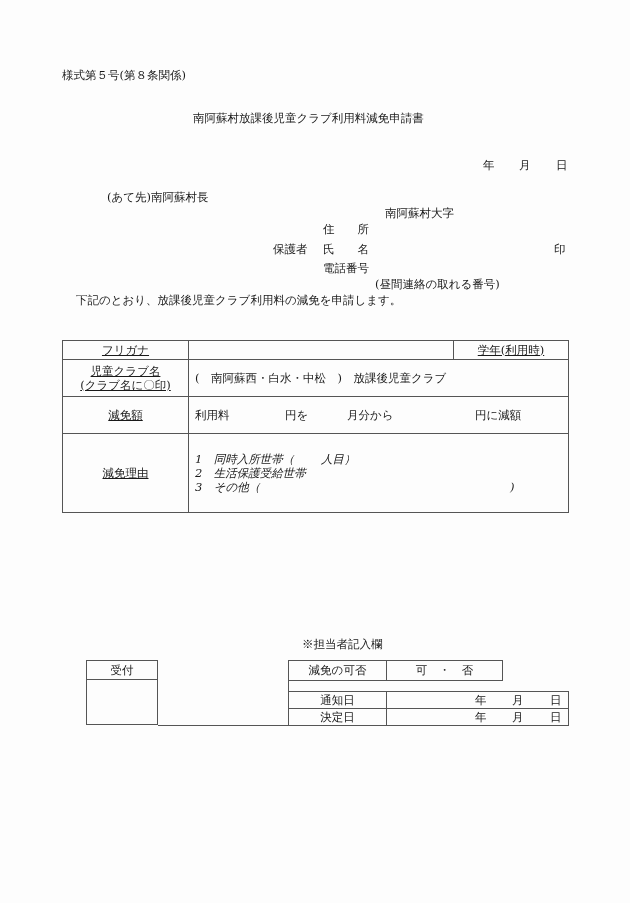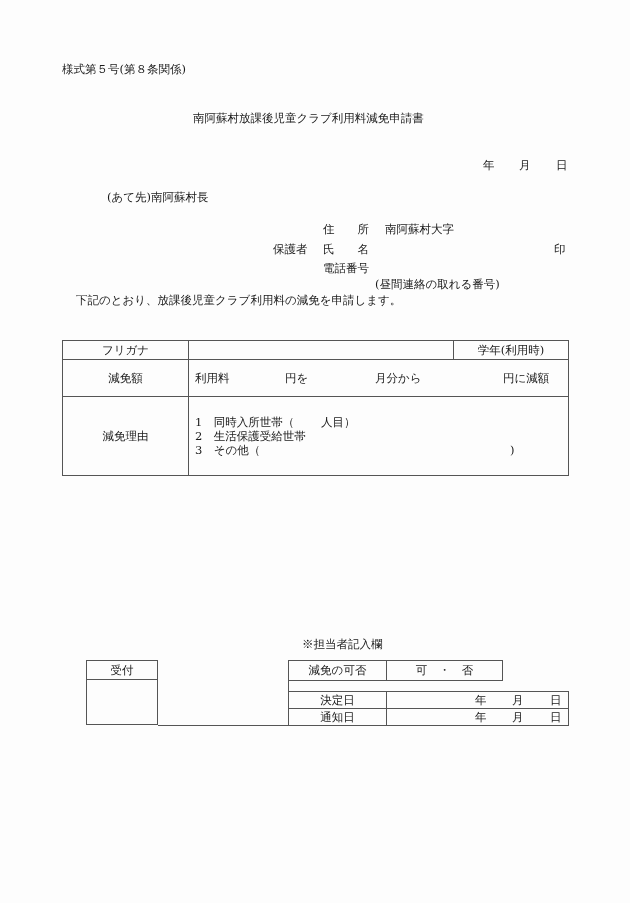--- a/index.html
+++ b/index.html
@@ -8,49 +8,49 @@
     font-family: "DejaVu Serif", "Liberation Serif", serif; font-size: 11.5px; color: #1a1a1a;
     overflow: hidden;
   }
   .abs { position: absolute; white-space: nowrap; }
   .line { position: absolute; background: #555; }
   table.main {
     position: absolute; left: 62px; top: 340px; width: 506px;
     border-collapse: collapse; table-layout: fixed;
   }
   table.main td { border: 1px solid #555; padding: 0 6px; font-size: 11.5px; }
-  td.lbl { text-align: center; }
+  td.lbl { text-align: center; text-decoration: underline; }
   .r1 td { height: 18px; }
   .r2 td { height: 44px; }
   .r3 td { height: 36px; }
   .r4 td { height: 36px; }
   .r5 td { height: 78px; }
   .r6 td { height: 70px; }
   .items div { line-height: 14px; }
   .fee span { display: inline-block; }
   table.staff { position: absolute; border-collapse: collapse; table-layout: fixed; }
   table.staff td { border: 1px solid #555; text-align: center; font-size: 11.5px; padding: 0; }
 </style>
 </head>
 <body>
 
-<div class="abs" style="left:62px; top:62px;text-align:right;">様式第５号(第８条関係)</div>
+<div class="abs" style="left:62px; top:68px;text-align:right;">様式第５号(第８条関係)</div>
 <div class="abs" style="left:193px; top:111px;">南阿蘇村放課後児童クラブ利用料減免申請書</div>
 
 <div>
   <span class="abs" style="left:483px; top:158px;">年</span>
   <span class="abs" style="left:519px; top:158px;">月</span>
   <span class="abs" style="left:556px; top:158px;">日</span>
 </div>
 
 <div class="abs" style="left:75px; top:190px;margin-left:32px;">(あて先)南阿蘇村長</div>
 
 <div>
   <span class="abs" style="left:323px; top:222px;">住　　所</span>
-  <span class="abs" style="left:385px; top:222px;">南阿蘇村大字</span>
+  <span class="abs" style="left:385px; top:206px;">南阿蘇村大字</span>
   <span class="abs" style="left:273px; top:242px;">保護者</span>
   <span class="abs" style="left:323px; top:242px;">氏　　名</span>
   <span class="abs" style="left:554px; top:242px;">印</span>
   <span class="abs" style="left:323px; top:261px;">電話番号</span>
   <span class="abs" style="left:375px; top:277px;">(昼間連絡の取れる番号)</span>
 </div>
 
 <div class="abs" style="left:76px; top:293px;">下記のとおり、放課後児童クラブ利用料の減免を申請します。</div>
 
 <table class="main">
@@ -58,29 +58,36 @@
       <col style="width:126px">
       <col style="width:265px">
       <col style="width:115px">
     </colgroup>
   <tbody>
       <tr class="r1">
     <td class="lbl">フリガナ</td>
     <td></td>
     <td class="lbl">学年(利用時)</td>
   </tr>
+  <tr class="r3">
+    <td class="lbl" style="line-height:14px;">
+      <div>児童クラブ名</div>
+      <div>(クラブ名に〇印)</div>
+    </td>
+    <td colspan="2">(　南阿蘇西・白水・中松　)　放課後児童クラブ</td>
+  </tr>
   <tr class="r4">
     <td class="lbl">減免額</td>
     <td colspan="2" class="fee">
-      <span style="width:90px;">利用料</span><span style="width:62px;">円を</span><span style="width:128px;margin-left:28px;">月分から</span><span>円に減額</span>
+      <span style="width:90px;">利用料</span><span style="width:62px;">円を</span><span style="width:128px;">月分から</span><span>円に減額</span>
     </td>
   </tr>
   <tr class="r5">
     <td class="lbl">減免理由</td>
-    <td colspan="2" class="items" style="position:relative;">
+    <td colspan="2" class="items" style="position:relative;font-style:italic;">
       <div>1　同時入所世帯（　　 人目）</div>
       <div>2　生活保護受給世帯</div>
       <div>3　その他（</div>
       <span style="position:absolute; left:321px; top:46px;">)</span>
     </td>
   </tr>
 </tbody>
   </table>
 
 <div class="abs" style="left:302px; top:637px;">※担当者記入欄</div>
@@ -111,29 +118,29 @@
   </table>
 <div class="line" style="left:288px; top:680px; width:1px; height:12px;"></div>
 
 <table class="staff" style="left:288px; top:691px; width:280px;">
   <colgroup>
       <col style="width:98px">
       <col style="width:182px">
     </colgroup>
   <tbody>
       <tr>
-    <td style="height:16px;">決定日</td>
+    <td style="height:16px;">通知日</td>
     <td style="position:relative;">
       <span style="position:absolute; left:88px; top:1px;">年</span>
       <span style="position:absolute; left:125px; top:1px;">月</span>
       <span style="position:absolute; left:163px; top:1px;">日</span>
     </td>
   </tr>
   <tr>
-    <td style="height:16px;">通知日</td>
+    <td style="height:16px;">決定日</td>
     <td style="position:relative;">
       <span style="position:absolute; left:88px; top:1px;">年</span>
       <span style="position:absolute; left:125px; top:1px;">月</span>
       <span style="position:absolute; left:163px; top:1px;">日</span>
     </td>
   </tr>
 </tbody>
   </table>
 
 </body></html>

